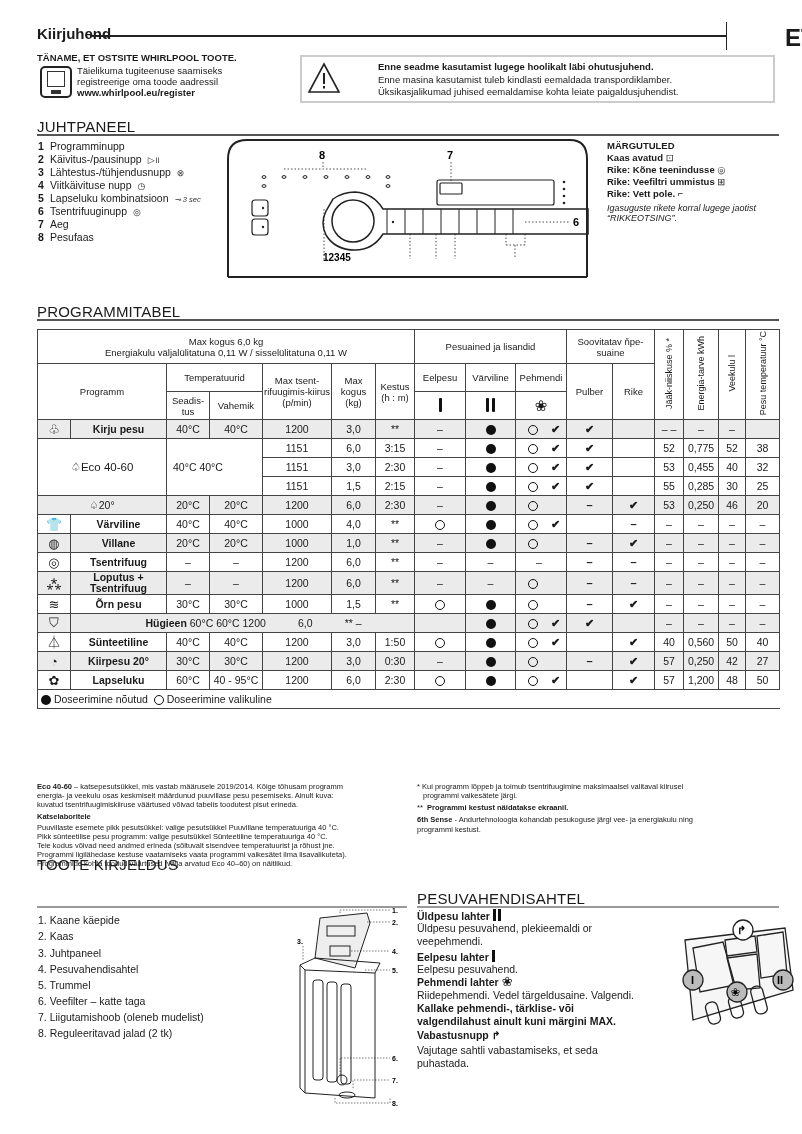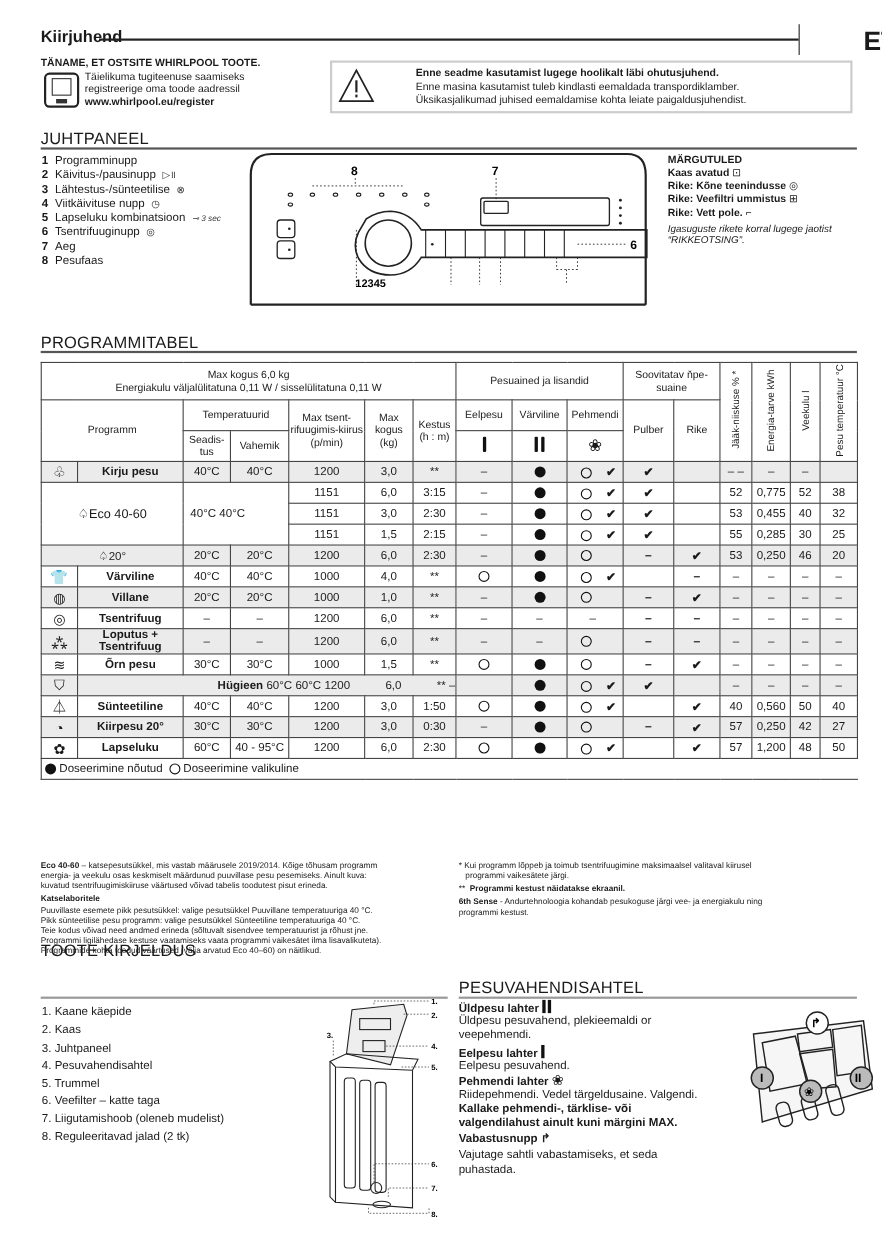--- a/index.html
+++ b/index.html
@@ -87,21 +87,21 @@
   <div class="safety-line" style="top:4px;font-weight:bold">Enne seadme kasutamist lugege hoolikalt läbi ohutusjuhend.</div>
   <div class="safety-line" style="top:17px">Enne masina kasutamist tuleb kindlasti eemaldada transpordiklamber.</div>
   <div class="safety-line" style="top:29px">Üksikasjalikumad juhised eemaldamise kohta leiate paigaldusjuhendist.</div>
 </div>
 
 <div class="abs section-title" style="left:37px;top:118px">JUHTPANEEL</div>
 <div class="abs section-rule" style="left:37px;top:134px;width:742px"></div>
 
 <div class="abs cp-item" style="top:140px"><b>1</b><span>Programminupp</span></div>
 <div class="abs cp-item" style="top:153px"><b>2</b><span>Käivitus-/pausinupp</span><span class="cp-sym">▷॥</span></div>
-<div class="abs cp-item" style="top:166px"><b>3</b><span>Lähtestus-/sünteetilise</span><span class="cp-sym">⊗</span></div>
+<div class="abs cp-item" style="top:166px"><b>3</b><span>Lähtestus-/tühjendusnupp</span><span class="cp-sym">⊗</span></div>
 <div class="abs cp-item" style="top:179px"><b>4</b><span>Viitkäivituse nupp</span><span class="cp-sym">◷</span></div>
 <div class="abs cp-item" style="top:192px"><b>5</b><span>Lapseluku kombinatsioon</span><span class="cp-sym" style="font-style:italic;font-size:7.5px">⊸ 3 sec</span></div>
 <div class="abs cp-item" style="top:205px"><b>6</b><span>Tsentrifuuginupp</span><span class="cp-sym">◎</span></div>
 <div class="abs cp-item" style="top:218px"><b>7</b><span>Aeg</span></div>
 <div class="abs cp-item" style="top:231px"><b>8</b><span>Pesufaas</span></div>
 
 <svg class="abs" id="panel-drawing" viewBox="0 0 385 142">
   <path d="M3 140 L3 22 Q3 3 22 3 L345 3 Q362 3 362 22 L362 140" fill="none" stroke="#222" stroke-width="2"></path>
   <line x1="3" y1="140" x2="362" y2="140" stroke="#222" stroke-width="2"></line>
 
@@ -392,21 +392,21 @@
         <td style="text-align:left;padding-left:12px"><span class="dot-open"></span> <span class="chk" style="margin-left:10px"></span></td>
         <td><span class="chk">–</span></td>
         <td><span class="chk">✔</span></td>
         <td>–</td>
         <td>–</td>
         <td>–</td>
         <td>–</td>
       </tr>
       <tr class="shade">
         <td style="font-size:13px">⛉</td>
-        <td colspan="6" style="text-align:right;padding-left:22px"><b>Hügieen</b> <span style="white-space:pre">60°C 60°C 1200           6,0           ** –</span></td>
+        <td colspan="6" style="text-align:center;padding-left:22px"><b>Hügieen</b> <span style="white-space:pre">60°C 60°C 1200           6,0           ** –</span></td>
         <td><span></span></td>
         <td><span class="dot-filled"></span></td>
         <td style="text-align:left;padding-left:12px"><span class="dot-open"></span> <span class="chk" style="margin-left:10px">✔</span></td>
         <td><span class="chk">✔</span></td>
         <td><span class="chk"></span></td>
         <td>–</td>
         <td>–</td>
         <td>–</td>
         <td>–</td>
       </tr>

